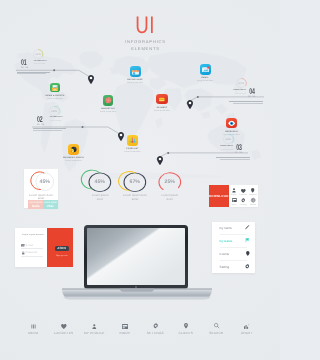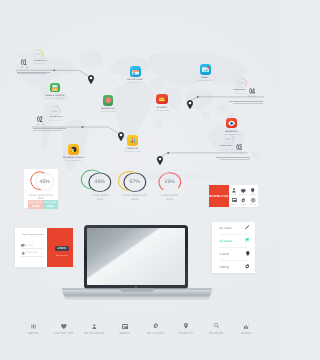--- a/index.html
+++ b/index.html
@@ -118,20 +118,25 @@
 
     <path d="M234 36 L240 30 L243 40 L236 46 Z"></path>
     <path d="M214 60 L222 56 L228 62 L222 68 Z"></path>
     <path d="M200 66 L208 64 L210 70 L202 72 Z"></path>
     <path d="M226 68 L234 66 L236 72 L228 74 Z"></path>
 
     <path d="M80 130 L140 128 L200 130 L230 133 L150 135 L70 134 Z" opacity=".6"></path>
     </g>
   </svg>
 
+  <div class="hdr">
+    <div class="logo">UI</div>
+    <div class="s1">INFOGRAPHICS</div>
+    <div class="s2">ELEMENTS</div>
+  </div>
 
   <svg class="connector" style="left:0;top:0;width:280px;height:200px" viewBox="0 0 280 200" fill="none" stroke="#9ba2aa" stroke-width=".55">
     <path d="M16 70.3 H78.8 L90.5 77.2"></path>
     <path d="M32 127 H108 L120 134.2"></path>
     <path d="M264 96.9 H197.2 L186 103.5"></path>
     <path d="M248 152.9 H167.2 L156 159.5"></path>
     <circle cx="54.2" cy="70.3" r="1" fill="#6d747c" stroke="none"></circle>
     <circle cx="82.5" cy="127" r="1" fill="#6d747c" stroke="none"></circle>
     <circle cx="197.8" cy="96.9" r="1" fill="#6d747c" stroke="none"></circle>
     <circle cx="168.2" cy="152.9" r="1" fill="#6d747c" stroke="none"></circle>

